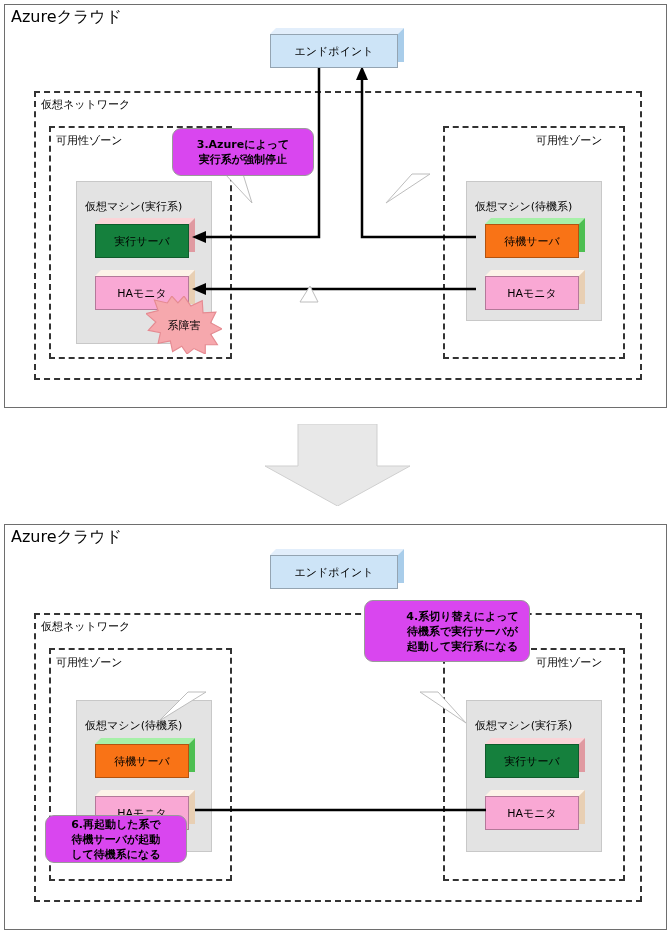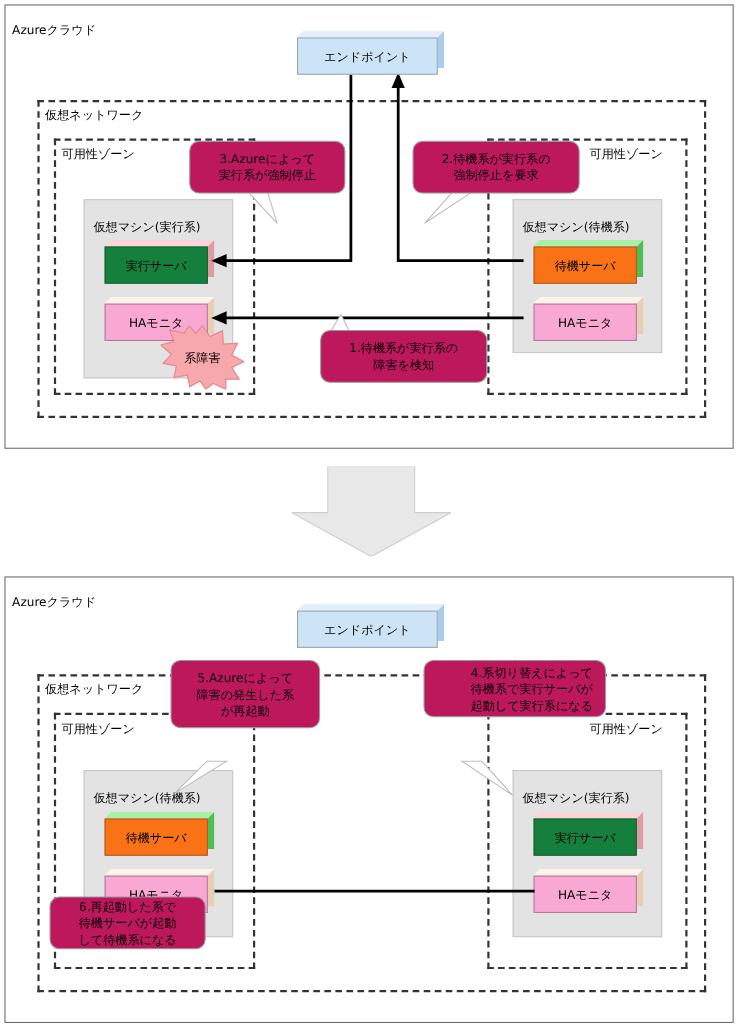--- a/index.html
+++ b/index.html
@@ -21,22 +21,22 @@
   
   .cloud-panel {
     position: absolute;
     background: #ffffff;
     border: 1px solid #6e6e6e;
     box-sizing: border-box;
   }
   .cloud-title {
     position: absolute;
     left: 6px;
-    top: 15px;
-    font-size: 11px;
+    top: 2px;
+    font-size: 16px;
     color: #000;
     letter-spacing: 0px;
     white-space: nowrap;
   }
 
   
   .dashed-box {
     position: absolute;
     border: 2px dashed #333333;
     box-sizing: border-box;
@@ -120,34 +120,35 @@
   .c-green .top  { background: #a6f0a8; }
   .c-green .side { background: #4dbf52; }
 
   .c-cream .face { background: #f9a8d4; }
   .c-cream .top  { background: #fdf3e8; }
   .c-cream .side { background: #e8cfb3; }
 
   
   .callout {
     position: absolute;
-    background: #be185d;
+    background: #d946ef;
     border: 1px solid #9a9a9a;
     border-radius: 9px;
     box-sizing: border-box;
     font-size: 11px;
     color: #000;
     line-height: 15px;
     text-align: center;
     padding: 4px 6px;
     white-space: pre-line;
     display: flex;
     align-items: center;
     justify-content: center;
     z-index: 20;
+    font-weight: bold;
   }
   .callout-tail {
     position: absolute;
     z-index: 19;
   }
 
   
   .svg-layer {
     position: absolute;
     left: 0;
@@ -249,24 +250,20 @@
   </svg>
 
   <svg class="svg-layer callout-tail">
     <polygon points="225,174 243,174 252,203" fill="#ffffff" stroke="#bdbdbd" stroke-width="1"></polygon>
     <polygon points="412,174 430,174 386,203" fill="#ffffff" stroke="#bdbdbd" stroke-width="1"></polygon>
     <polygon points="300,302 318,302 310,286" fill="#ffffff" stroke="#bdbdbd" stroke-width="1"></polygon>
   </svg>
 
   <div class="callout" style="left:172px; top:128px; width:142px; height:48px;">3.Azureによって
 実行系が強制停止</div>
-  <div class="callout" style="left:375px; top:128px; width:152px; height:48px;">2.待機系が実行系の
-強制停止を要求</div>
-  <div class="callout" style="left:291px; top:300px; width:152px; height:48px;">1.待機系が実行系の
-障害を検知</div>
 
   <div class="big-arrow" style="left:265px; top:424px; width:145px; height:82px;">
     <svg width="145" height="82" viewBox="0 0 145 82">
       <polygon points="33,0 112,0 112,42 145,42 72.5,82 0,42 33,42" fill="#e8e8e8" stroke="#cfcfcf" stroke-width="1"></polygon>
     </svg>
   </div>
 
   <div class="cloud-panel" style="left:4px; top:524px; width:663px; height:406px;">
     <div class="cloud-title">Azureクラウド</div>
   </div>
@@ -317,23 +314,20 @@
   <svg class="svg-layer">
     <path d="M 195 810 L 486 810" fill="none" stroke="#000000" stroke-width="2.5"></path>
   </svg>
 
   <svg class="svg-layer callout-tail">
     <polygon points="188,692 206,692 159,721" fill="#ffffff" stroke="#bdbdbd" stroke-width="1"></polygon>
     <polygon points="420,692 438,692 466,723" fill="#ffffff" stroke="#bdbdbd" stroke-width="1"></polygon>
     <polygon points="80,858 98,858 93,838" fill="#ffffff" stroke="#bdbdbd" stroke-width="1"></polygon>
   </svg>
 
-  <div class="callout" style="left:155px; top:600px; width:136px; height:62px;">5.Azureによって
-障害の発生した系
-が再起動</div>
-  <div class="callout" style="left:385px; top:600px; width:166px; height:52px;padding-left:37px;">4.系切り替えによって
+  <div class="callout" style="left:364px; top:600px; width:166px; height:62px;padding-left:37px;">4.系切り替えによって
 待機系で実行サーバが
 起動して実行系になる</div>
   <div class="callout" style="left:45px; top:815px; width:142px; height:48px;">6.再起動した系で
 待機サーバが起動
 して待機系になる</div>
 
 </div>
 
 </body></html>

